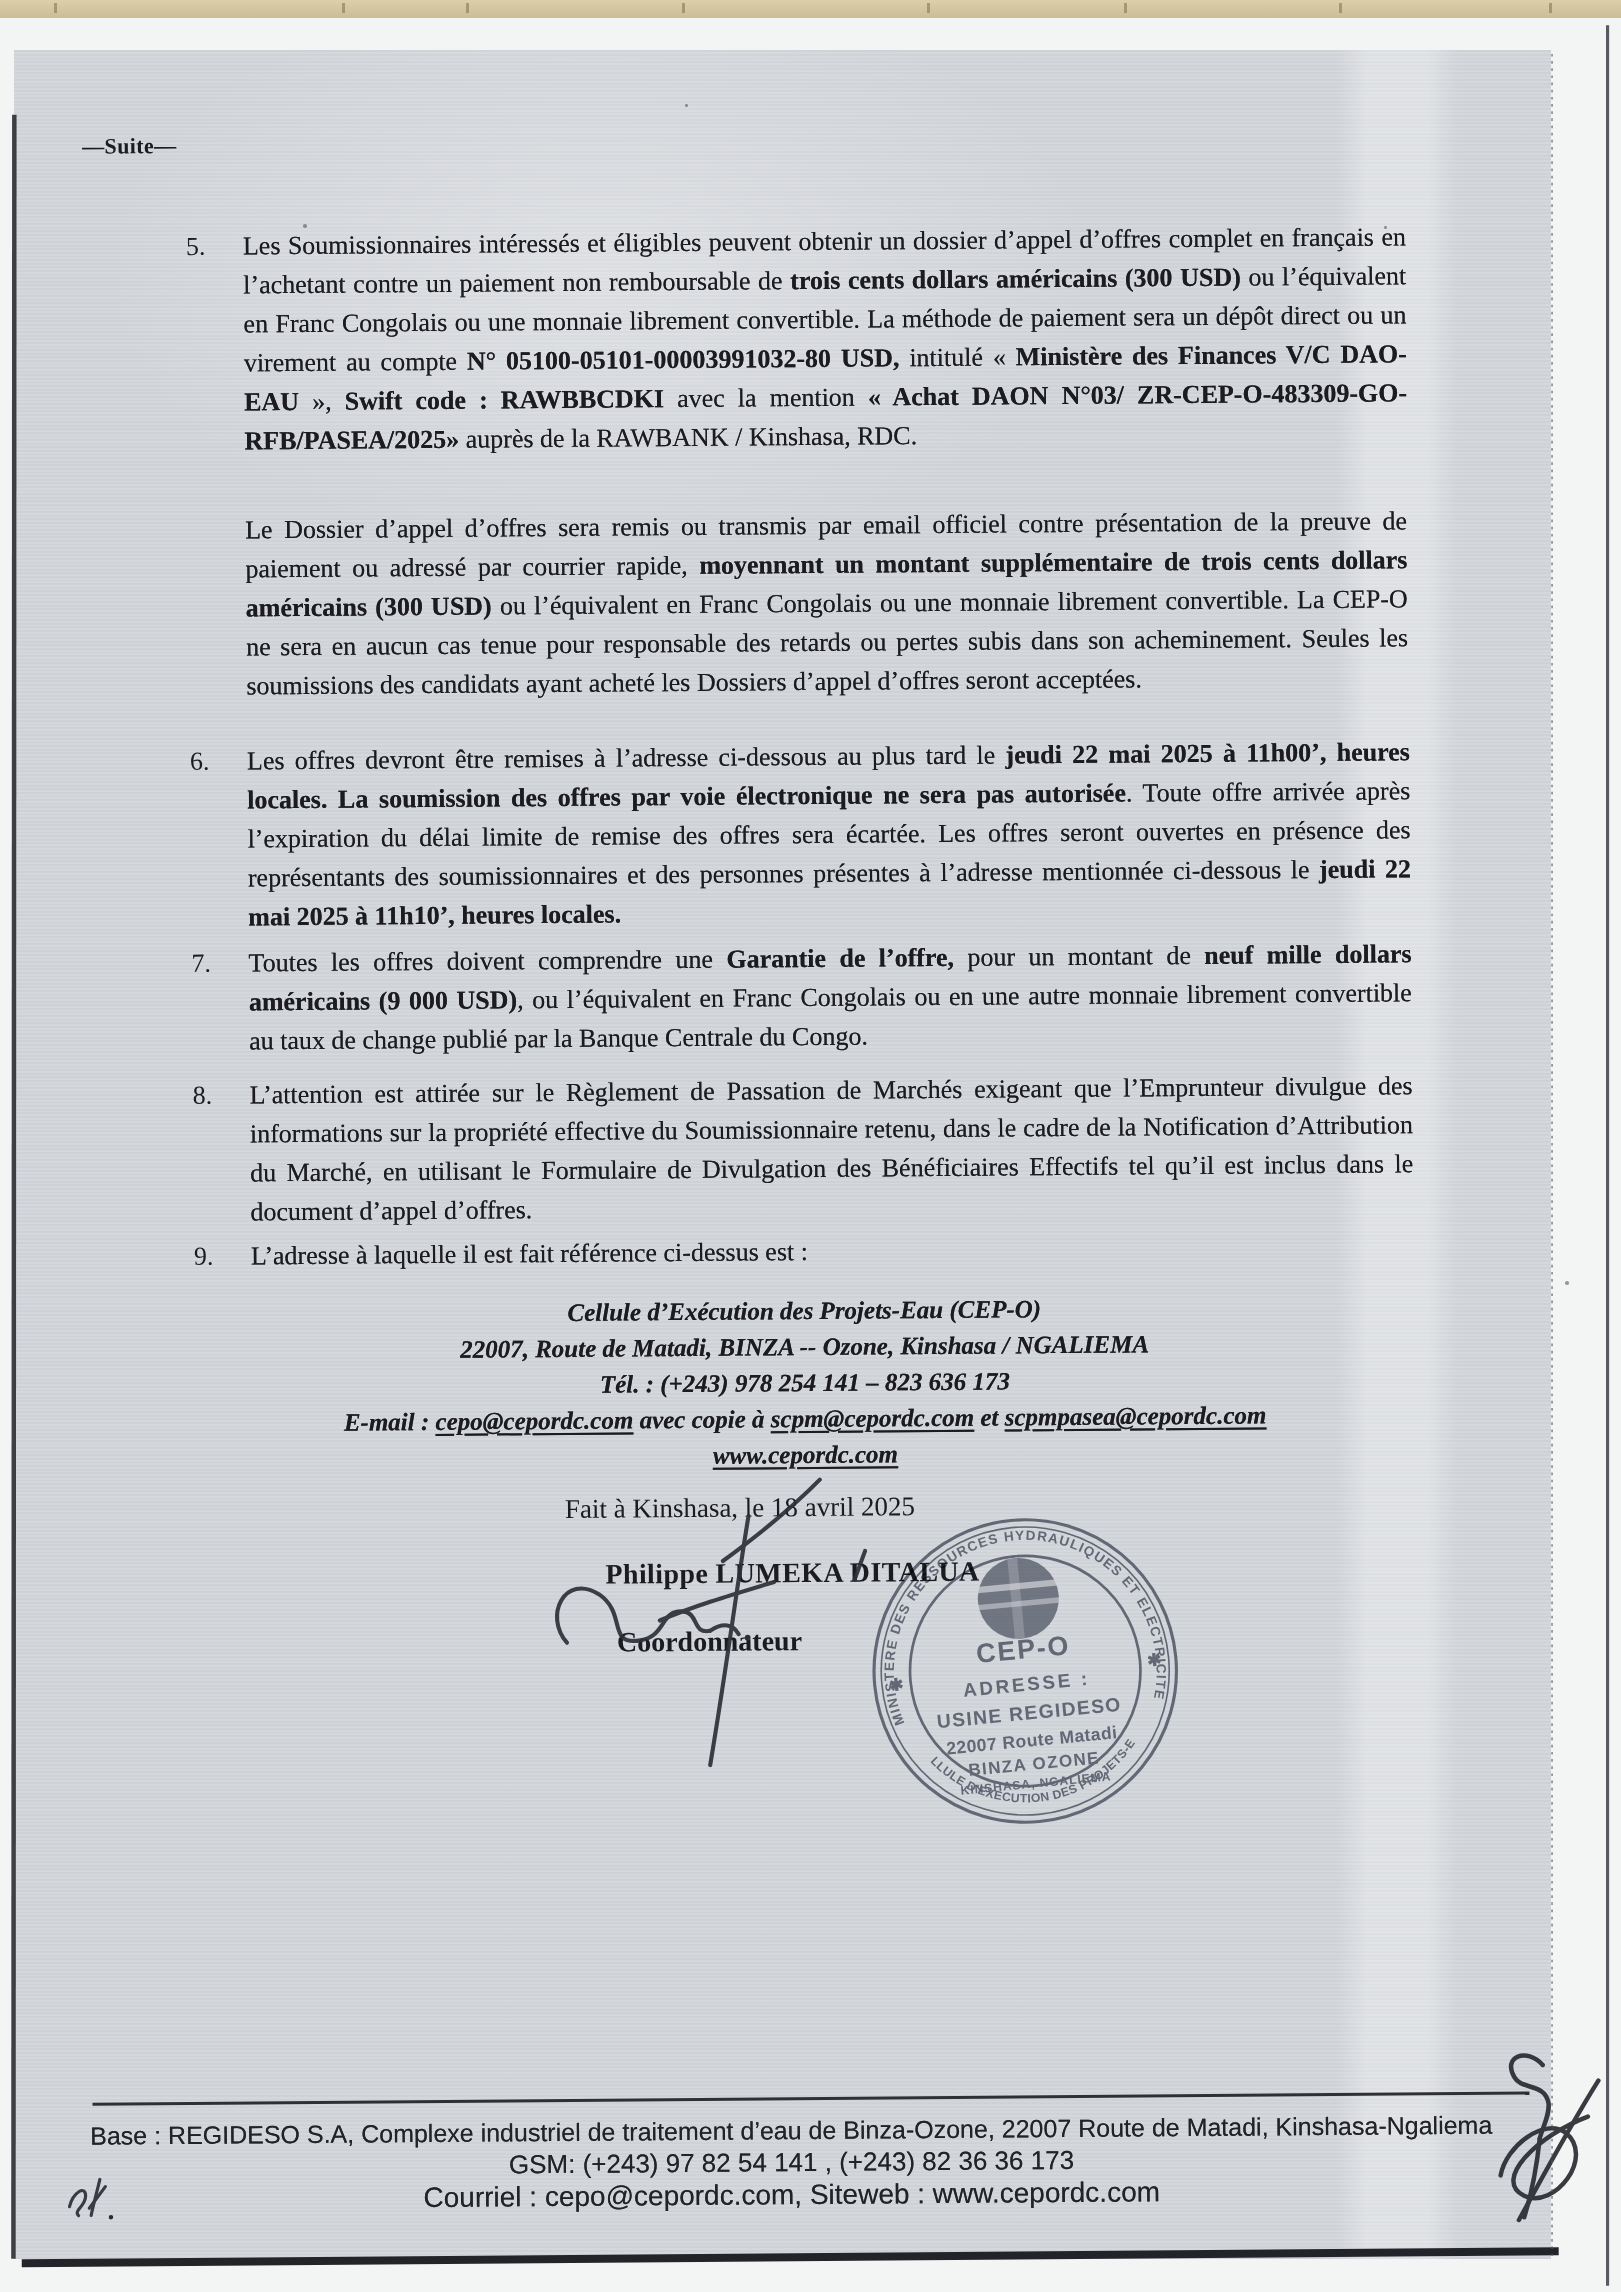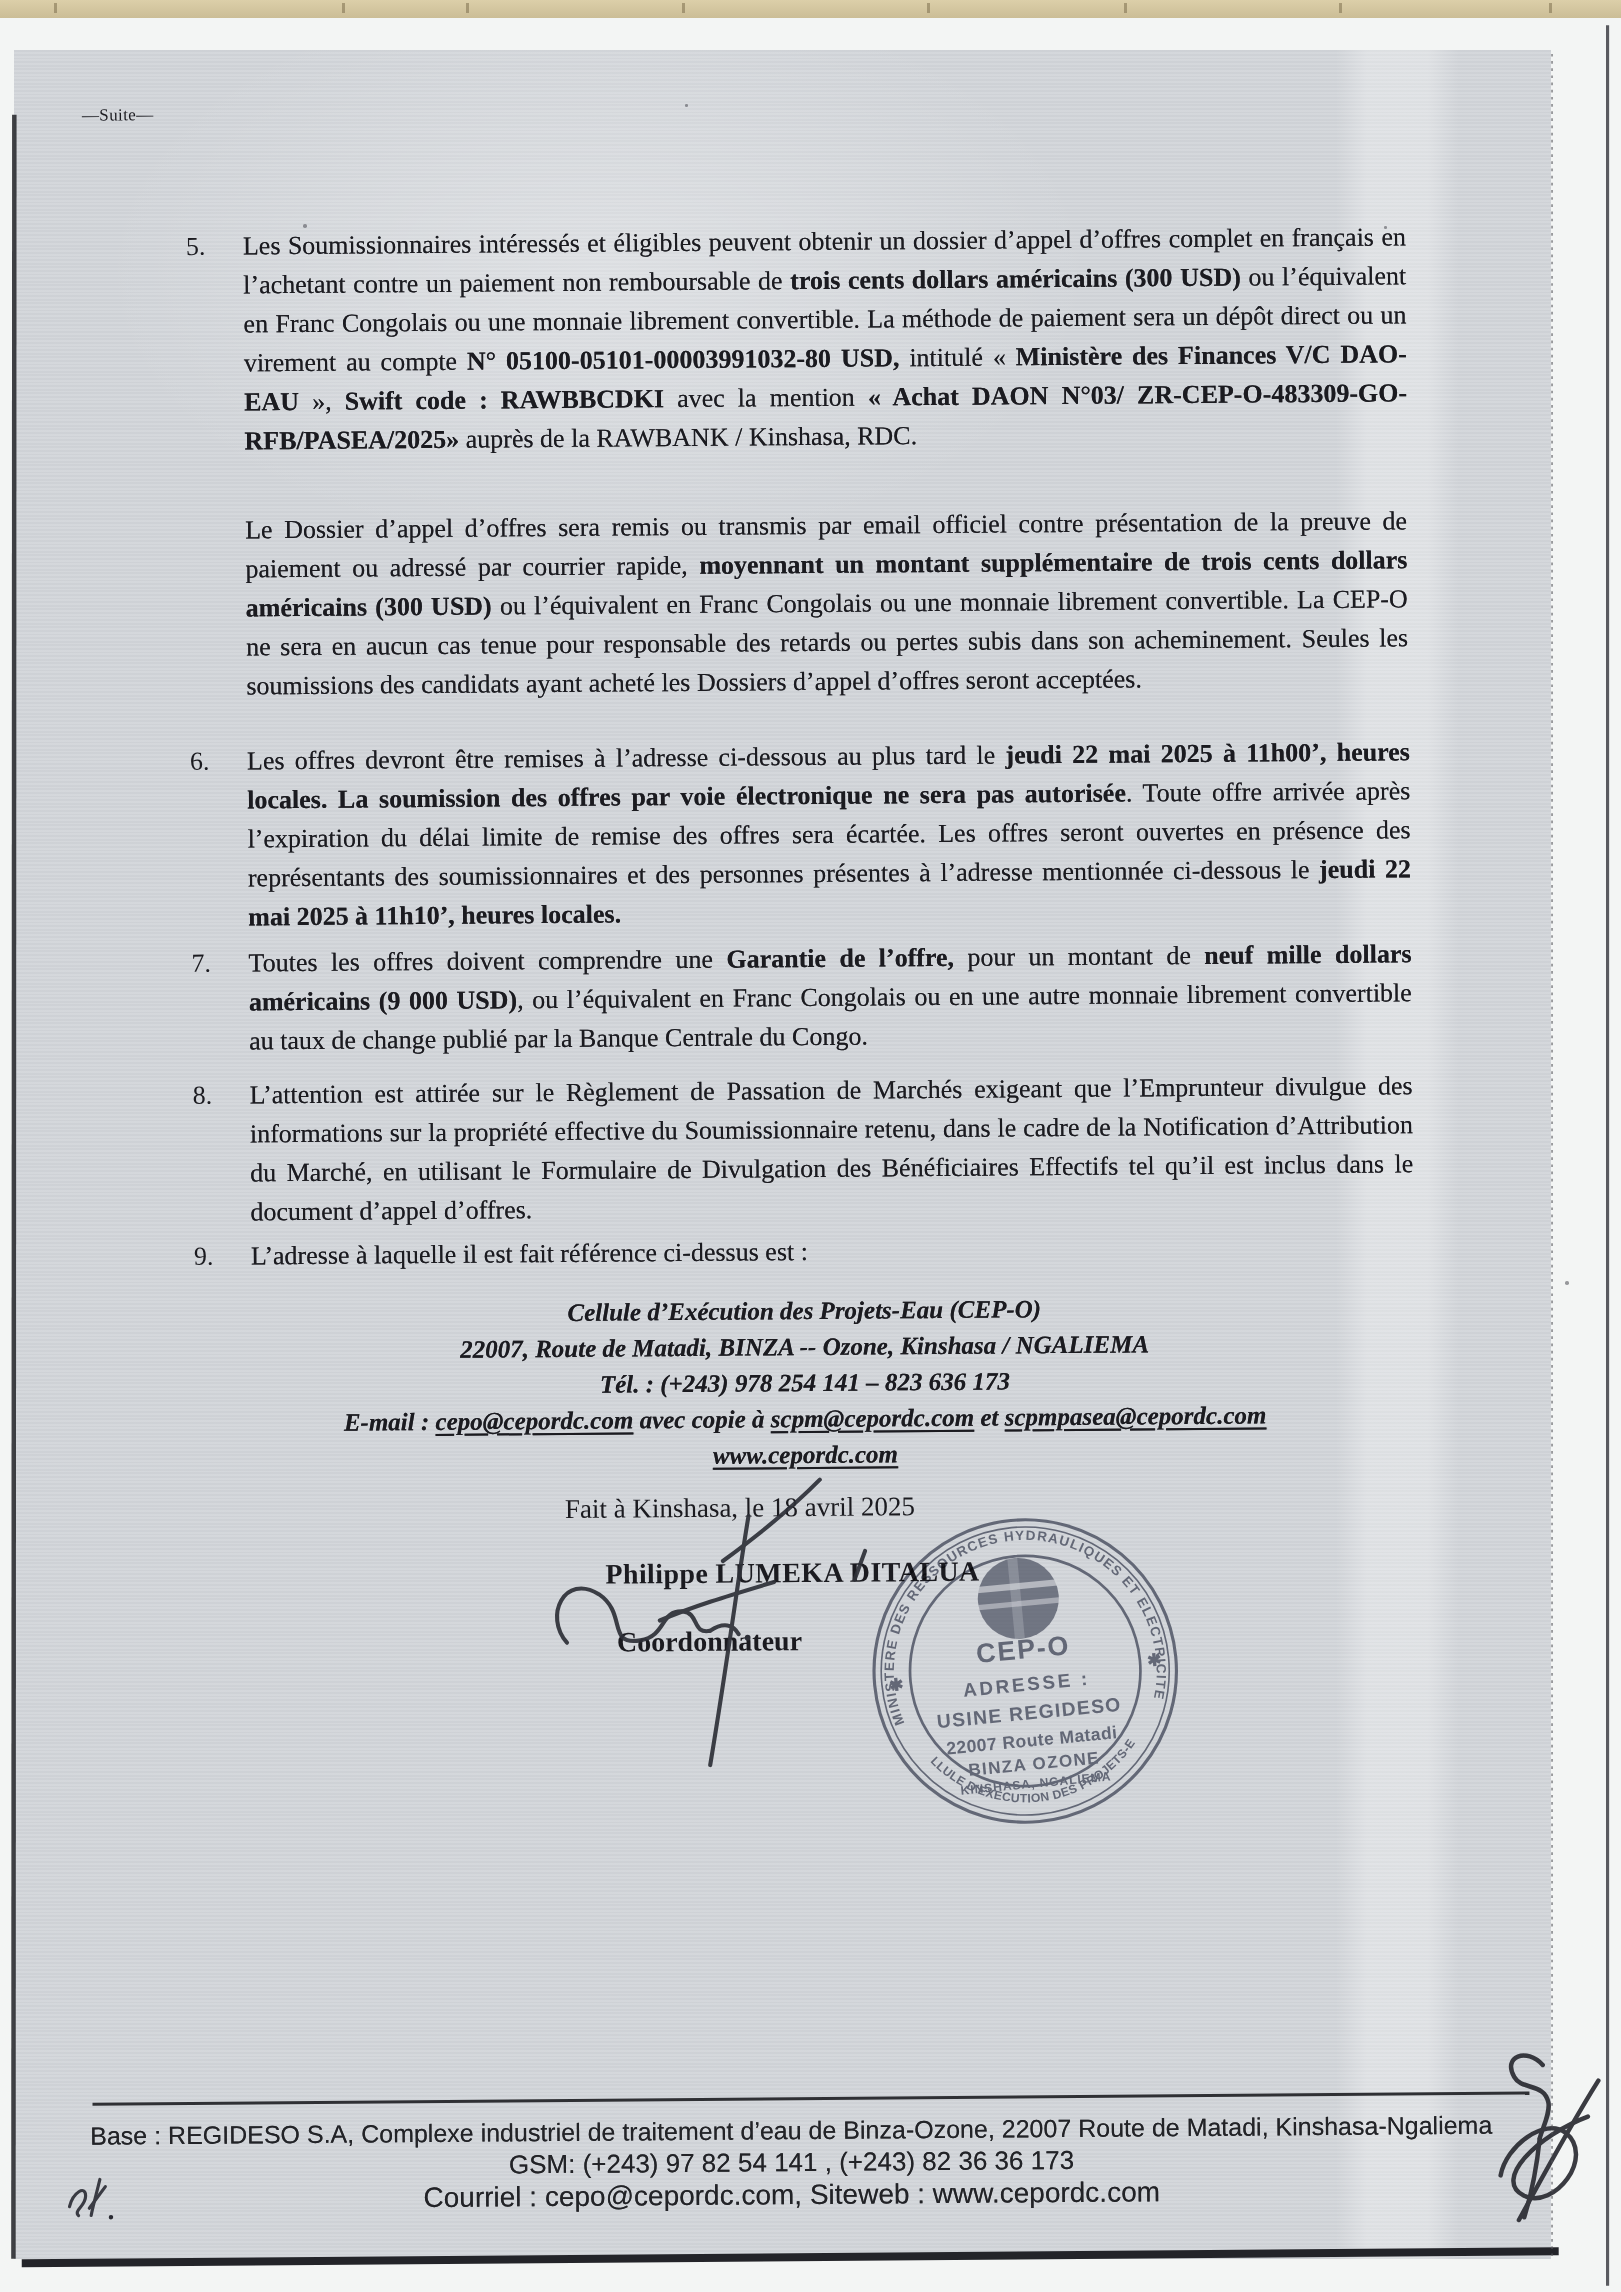--- a/index.html
+++ b/index.html
@@ -11,21 +11,21 @@
   .scan-strip i{position:absolute;top:2.7px;width:2.7px;height:10.7px;background:#7d6f4e;opacity:.55;}
   
   .paper{position:absolute;left:14.3px;top:50px;width:1537px;height:2209px;
     background:
       radial-gradient(ellipse 806px 466px at 38% 10%, rgba(255,255,255,.28), transparent 62%),
       linear-gradient(90deg, transparent 0 86%, rgba(255,255,255,.30) 88% 92%, transparent 94%),
       repeating-linear-gradient(0deg, rgba(118,126,138,.05) 0 1.8px, rgba(232,236,240,.07) 1.8px 3.6px),
       #d3d6da;}
   .skew{position:absolute;left:0;top:0;width:1621px;height:2293px;transform:rotate(-0.45deg);}
   
-  .suite{position:absolute;left:90px;top:100px;font-size:17px;letter-spacing:0.4px;}
+  .suite{position:absolute;left:90px;top:128px;font-size:22px;letter-spacing:0.4px;font-weight:bold;}
   .item{position:absolute;left:193px;width:1220px;display:flex;}
   .item .num{width:57px;flex:0 0 57px;font-size:26px;line-height:39px;}
   .item .txt,.cont{flex:1;font-size:26px;line-height:39px;text-align:justify;
     text-shadow:0 0 0.5px rgba(22,22,28,.75);}
   .cont{position:absolute;left:250px;width:1162px;}
   .b{font-weight:700;}
   .u{text-decoration:underline;text-decoration-thickness:1.8px;text-underline-offset:3.6px;}
   .contact{position:absolute;left:193px;width:1220px;text-align:center;
     font-weight:700;font-style:italic;font-size:25px;line-height:36px;
     text-shadow:0 0 0.5px rgba(22,22,28,.75);}

